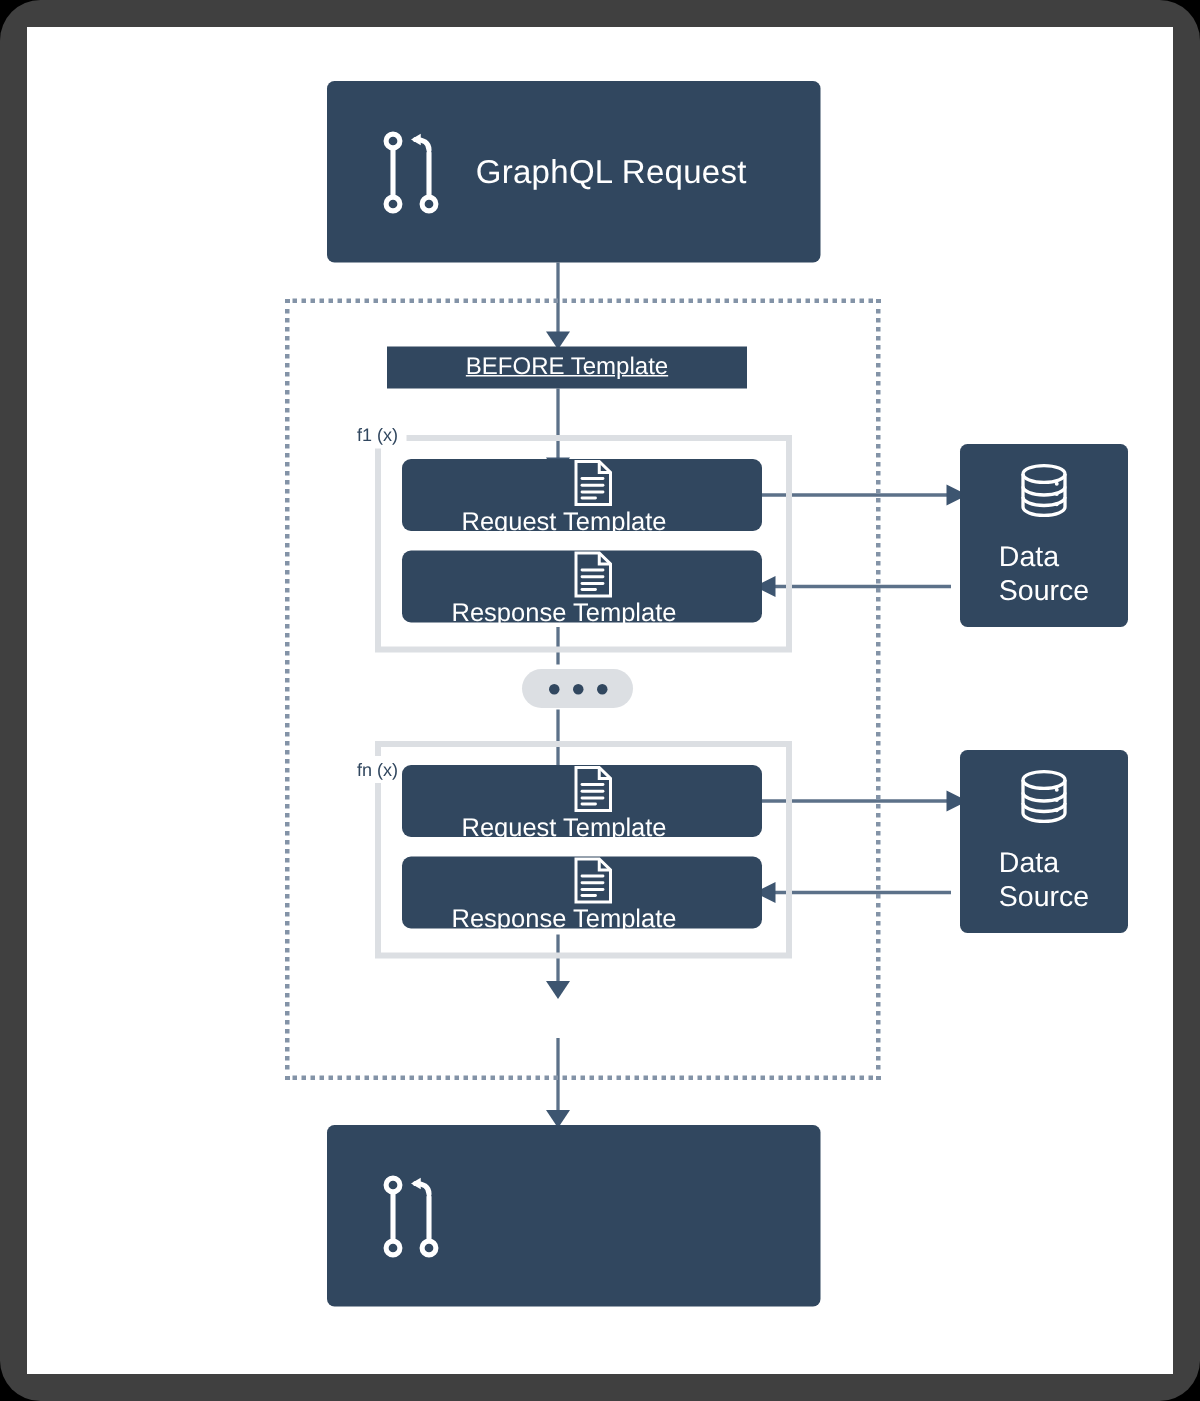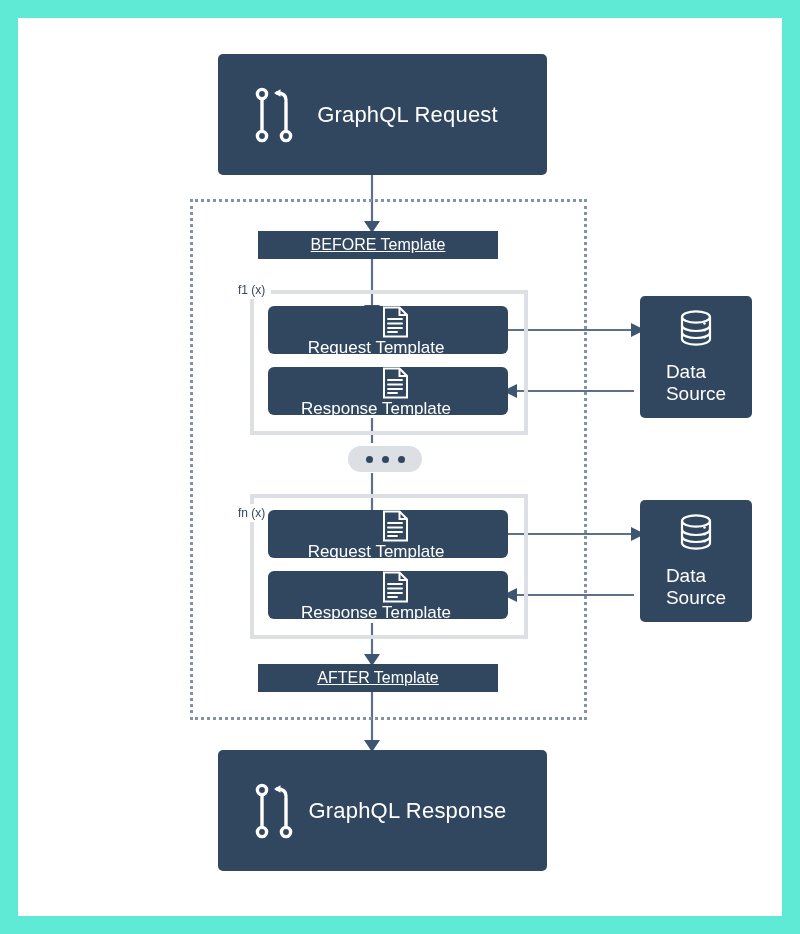--- a/index.html
+++ b/index.html
@@ -14,21 +14,22 @@
     overflow: hidden;
     font-family: "Liberation Sans", "DejaVu Sans", sans-serif;
   }
 
   
   #frame {
     position: absolute;
     left: 0; top: 0;
     width: 800px;
     height: 934px;
-    background: #5eead4;
+    background: #404040;
+    border-radius: 27px;
   }
   #canvas {
     position: absolute;
     left: 18px;
     top: 18px;
     width: 764px;
     height: 898px;
     background: #ffffff;
   }
 
@@ -352,37 +353,33 @@
             <circle cx="29.5" cy="28.2" r="1.3"></circle>
           </g>
         </svg>
       </div>
       <div class="datasource-label">
         <div>Data</div>
         <div>Source</div>
       </div>
     </div>
 
-    <div class="node stage-bar" style="left:240px; top:646px; width:240px; height:28px;">
-      <span>AFTER Template</span>
-    </div>
 
     <div class="node endpoint-card" style="left:200px; top:732px; width:329px; height:121px;">
       <div class="endpoint-icon">
         <svg width="44" height="58" viewBox="0 0 44 58" xmlns="http://www.w3.org/2000/svg">
           <g stroke="#ffffff" stroke-width="3.4" fill="none" stroke-linecap="round">
             <line x1="9" y1="13" x2="9" y2="45"></line>
             <line x1="33" y1="16" x2="33" y2="45"></line>
             <path d="M33 14 C33 9 29 7 24 7"></path>
           </g>
           <g fill="none" stroke="#ffffff" stroke-width="3.4">
             <circle cx="9" cy="8" r="4.6"></circle>
             <circle cx="9" cy="50" r="4.6"></circle>
             <circle cx="33" cy="50" r="4.6"></circle>
           </g>
           <path d="M27.5 3.2 L21 7 L27.5 10.8 Z" fill="#ffffff"></path>
         </svg>
       </div>
-      <div class="endpoint-label">GraphQL Response</div>
     </div>
 
   </div>
 </div>
 
 </body></html>

